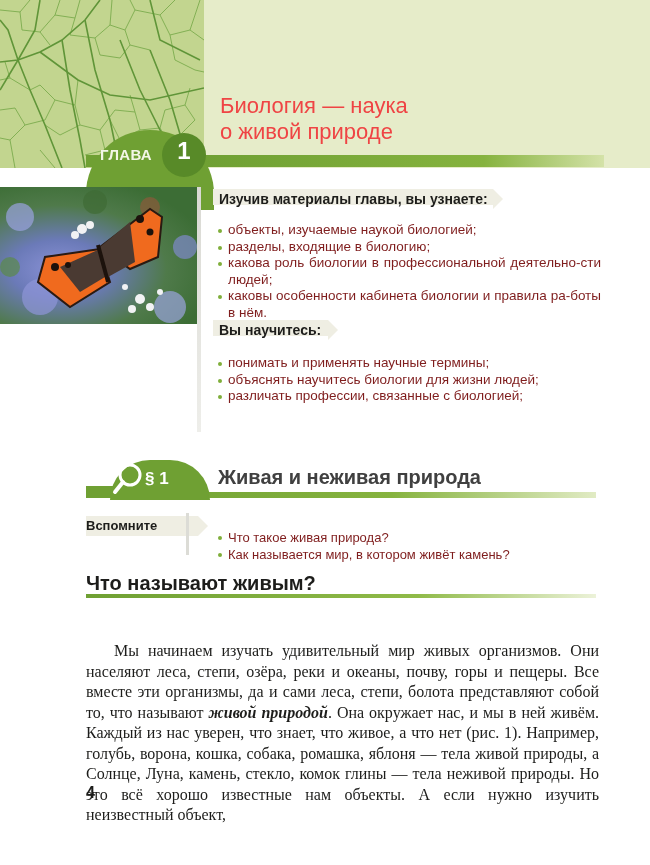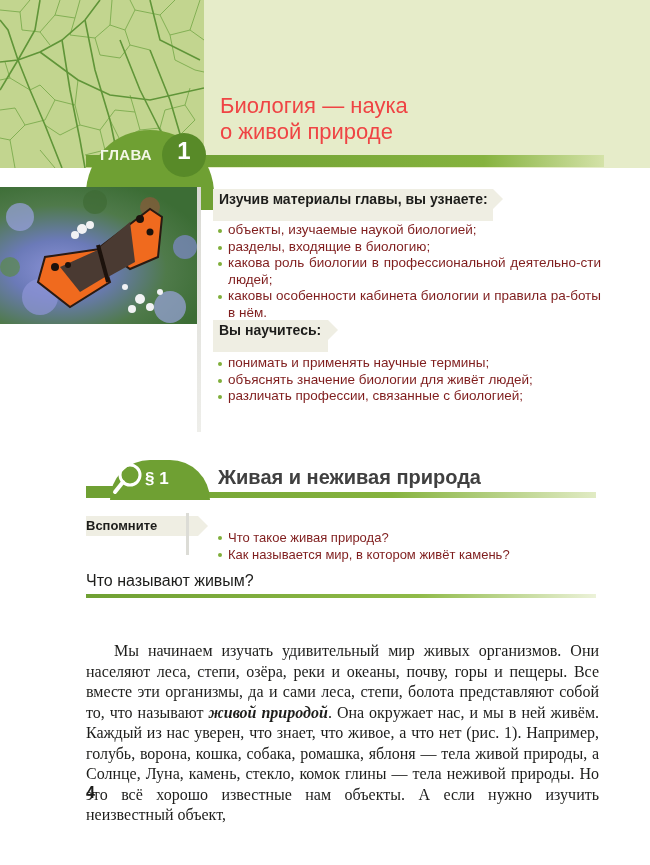--- a/index.html
+++ b/index.html
@@ -51,21 +51,21 @@
                   #5c7a4e;
     }
     .photo svg { position: absolute; left: 0; top: 0; }
 
     
     .objectives-rule {
       position: absolute; left: 197px; top: 187px; width: 4px; height: 245px;
       background: linear-gradient(to bottom, #d9d9d3, #eeeeea);
     }
     .tag-label {
-      position: absolute; height: 32px; line-height: 20px; font-size: 14px; font-weight: bold;
+      position: absolute; height: 16px; line-height: 20px; font-size: 14px; font-weight: bold;
       color: #1d1d1b; padding-left: 6px; background: #efeee3;
     }
     .tag-label::after {
       content: ""; position: absolute; right: -10px; top: 0; width: 0; height: 0;
       border-top: 10px solid transparent; border-bottom: 10px solid transparent;
       border-left: 10px solid #efeee3;
     }
     .tag-learn { left: 213px; top: 189px; width: 280px; }
     .tag-skills { left: 213px; top: 320px; width: 115px; }
 
@@ -108,21 +108,21 @@
       border-top: 10px solid transparent; border-bottom: 10px solid transparent;
       border-left: 10px solid #efeee3;
     }
     .recall-rule {
       position: absolute; left: 186px; top: 513px; width: 3px; height: 42px; background: #dcdcd6;
     }
     .bullets-recall { left: 217px; top: 517px; width: 380px; font-size: 13px; line-height: 17px; }
 
     
     .subheading {
-      position: absolute; left: 86px; top: 572px; font-size: 16px; font-weight: normal; color: #1d1d1b;
+      position: absolute; left: 86px; top: 572px; font-size: 20px; font-weight: bold; color: #1d1d1b;
     }
     .subheading-bar {
       position: absolute; left: 86px; top: 594px; width: 510px; height: 4px;
       background: linear-gradient(to right, #6fa033 0%, #8fba48 65%, #ecf2d9 100%);
     }
 
     
     .body-text {
       position: absolute; left: 86px; top: 601px; width: 513px;
       font-family: "Liberation Serif", serif; font-size: 16px; line-height: 20.5px;
@@ -237,21 +237,21 @@
 <ul class="bullets bullets-learn">
   <li>объекты, изучаемые наукой биологией;</li>
   <li>разделы, входящие в биологию;</li>
   <li>какова роль биологии в профессиональной деятельно-сти людей;</li>
   <li>каковы особенности кабинета биологии и правила ра-боты в нём.</li>
 </ul>
 
 <div class="tag-label tag-skills">Вы научитесь:</div>
 <ul class="bullets bullets-skills">
   <li>понимать и применять научные термины;</li>
-  <li>объяснять значение биологии для живёт людей;</li>
+  <li>объяснять научитесь биологии для жизни людей;</li>
   <li>различать профессии, связанные с биологией;</li>
 </ul>
 
 <div class="section-bar"></div>
 <div class="section-badge-left"></div>
 <div class="section-badge"></div>
 <svg class="magnifier-icon" width="32" height="36" viewBox="0 0 32 36">
   <circle cx="18" cy="14" r="10" fill="none" stroke="#ffffff" stroke-width="3"></circle>
   <line x1="11" y1="21" x2="3" y2="31" stroke="#ffffff" stroke-width="4" stroke-linecap="round"></line>
 </svg>

